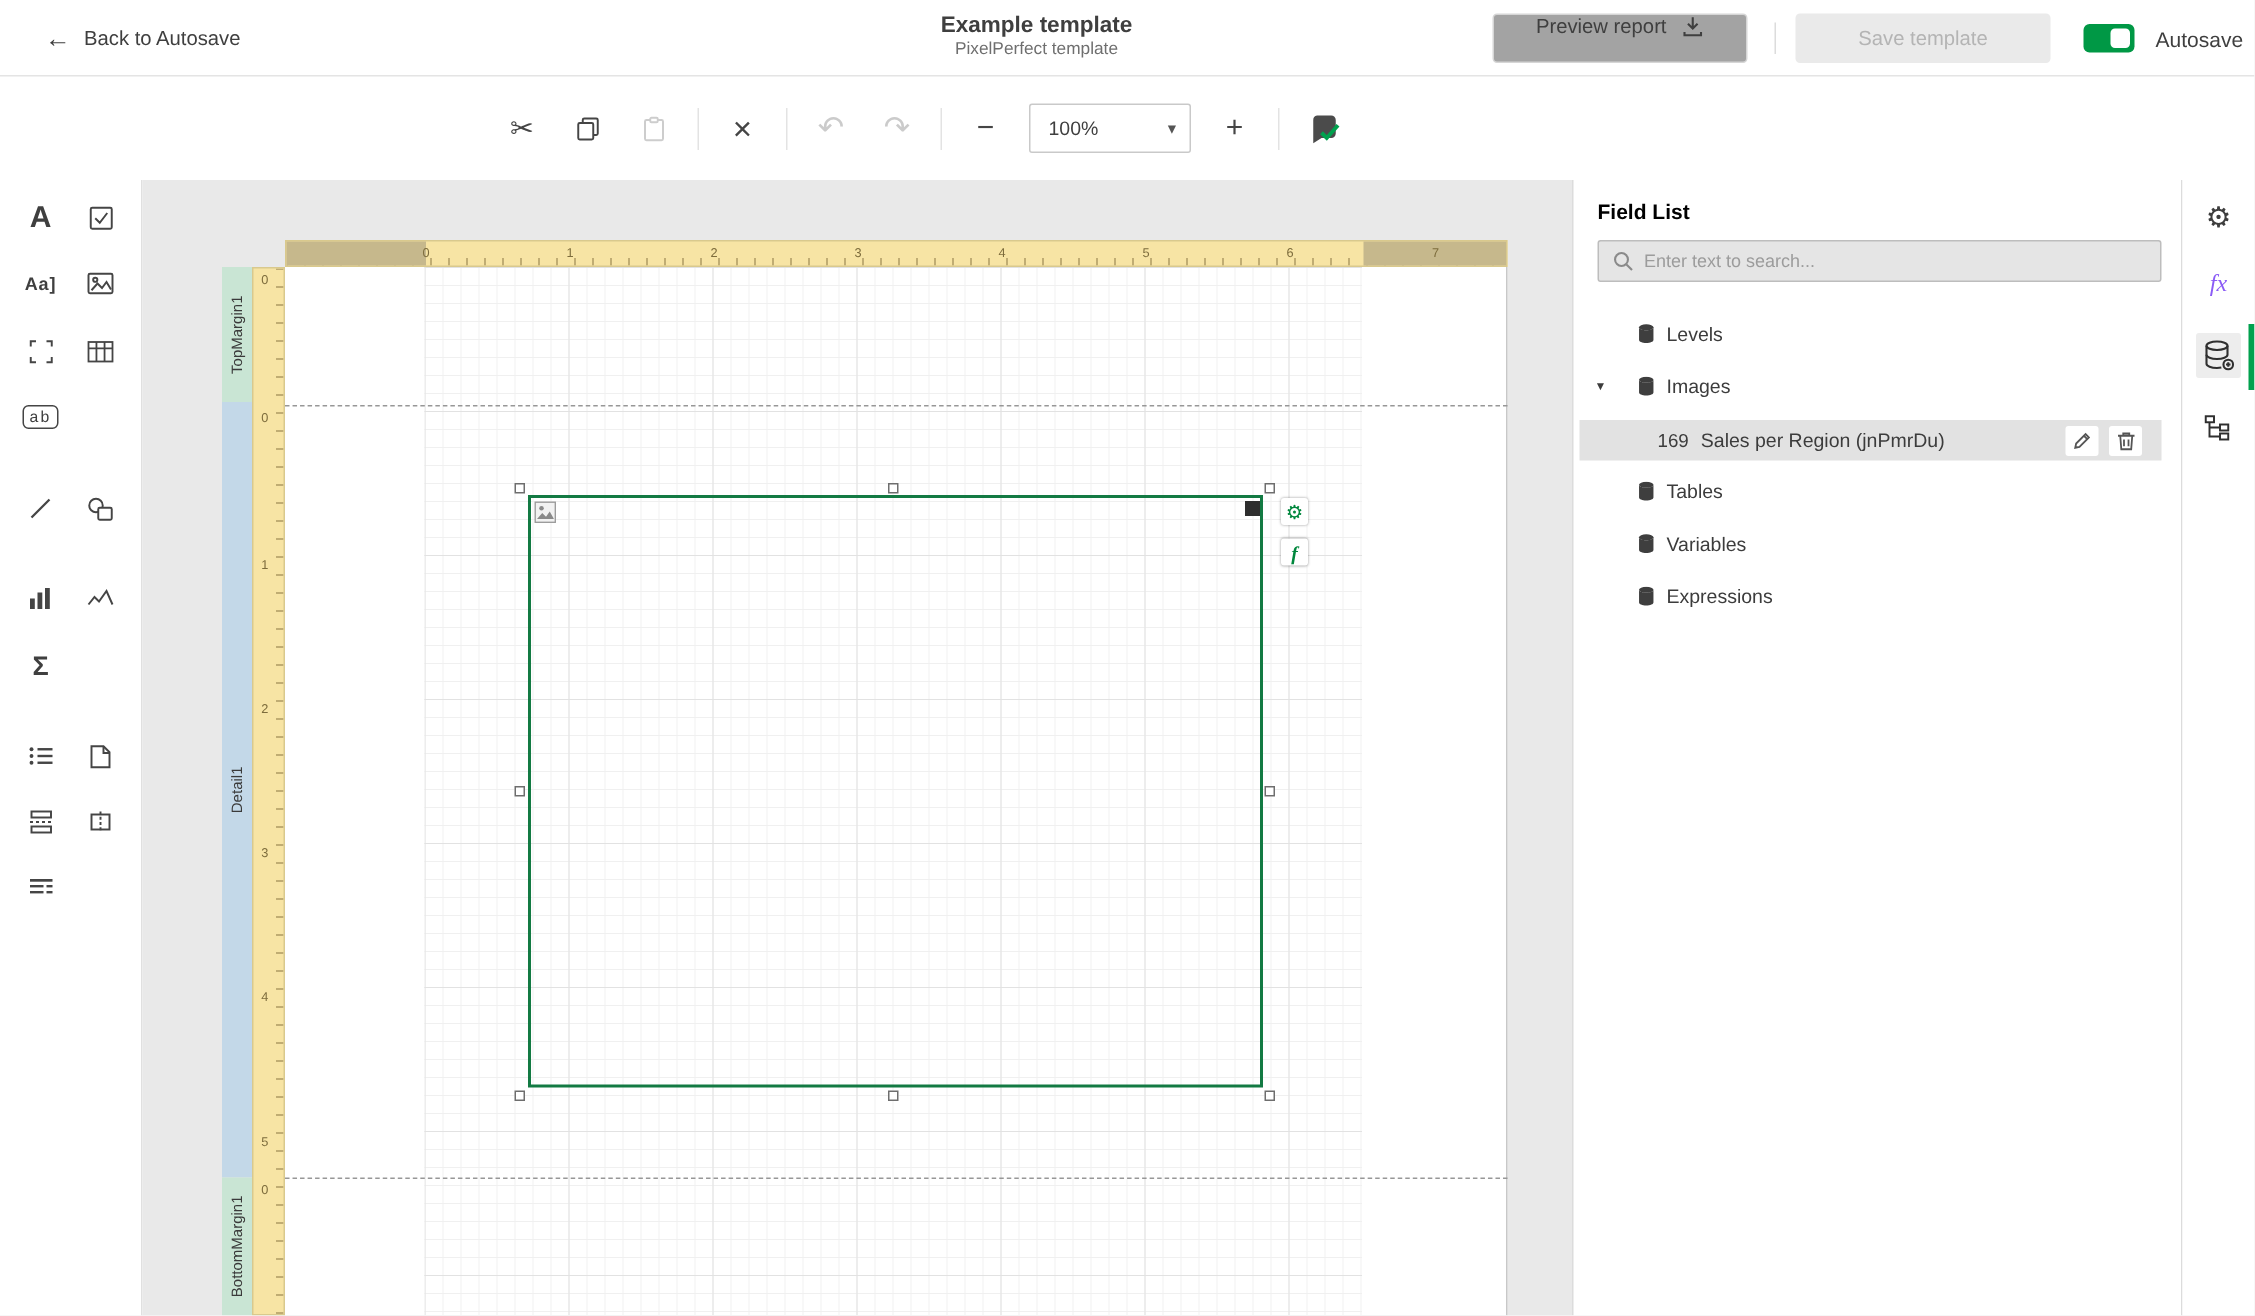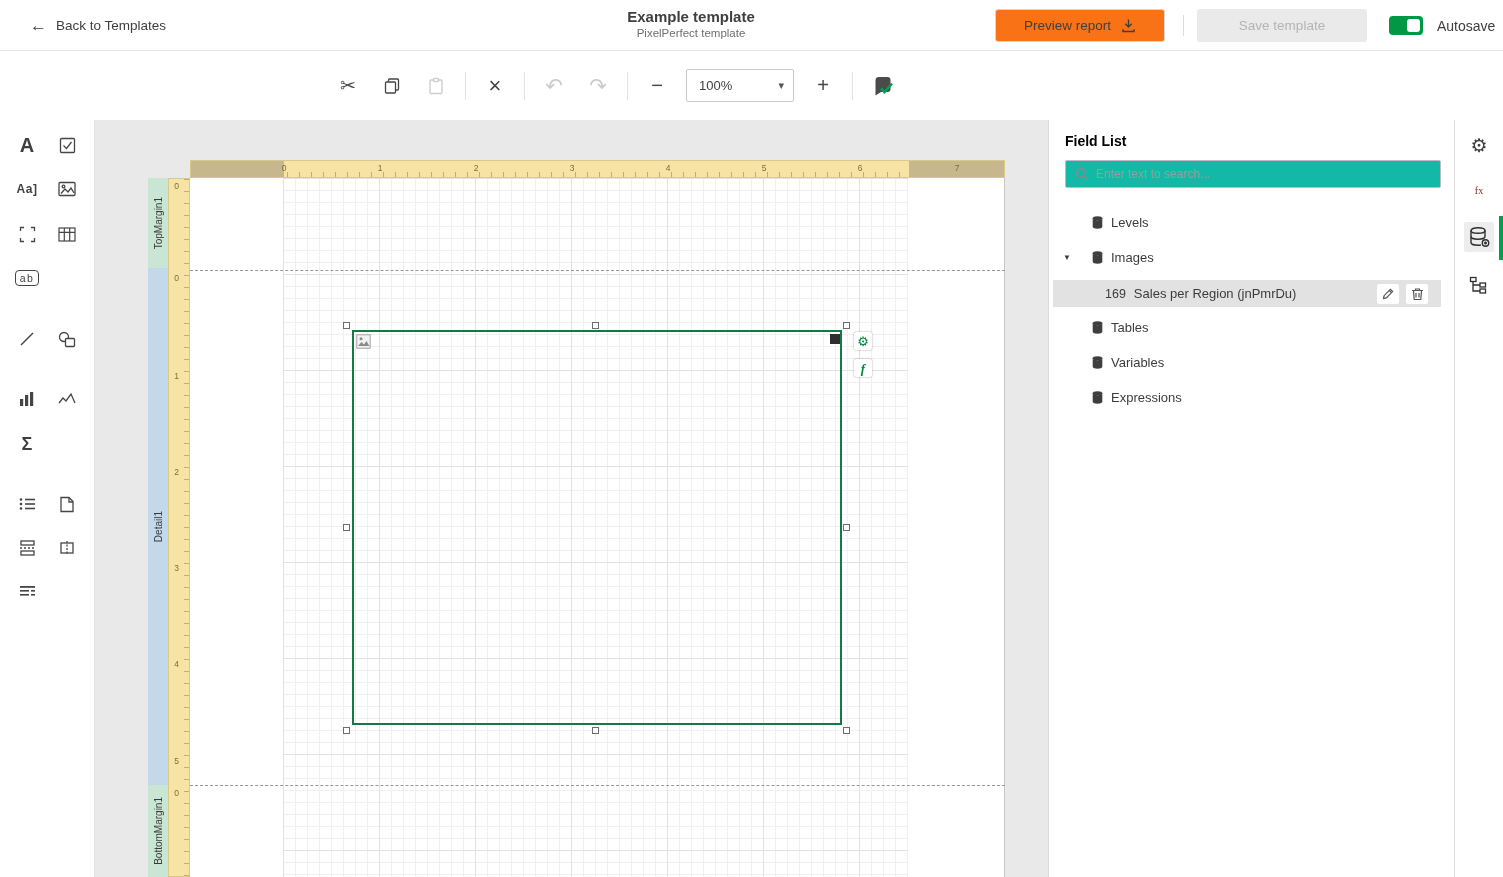--- a/index.html
+++ b/index.html
@@ -7,21 +7,21 @@
 body{position:relative;overflow:hidden;background:#fff;color:#404040}
 button{font-family:inherit;background:none;border:none;cursor:pointer;color:inherit}
 
 
 #header{position:absolute;left:0;top:0;width:1503px;height:51px;background:#fff;border-bottom:1px solid #e4e4e4;z-index:30}
 #back{position:absolute;left:30px;top:0;height:50px;display:flex;align-items:center;gap:9px;font-size:13.5px;color:#3f3f3f;cursor:pointer}
 #back .arr{font-size:17px;line-height:1}
 #titleblock{position:absolute;left:691px;top:8px;transform:translateX(-50%);text-align:center;white-space:nowrap}
 #titleblock .t{font-size:15px;font-weight:700;color:#3f3f3f}
 #titleblock .s{font-size:11.5px;color:#6f6f6f;margin-top:2px}
-.btn-outline{position:absolute;left:995px;top:9px;width:170px;height:33px;border:1px solid #d6d6d6;border-radius:3px;background:#f97316;display:flex;align-items:center;justify-content:center;gap:10px;font-size:13.5px;color:#3f3f3f}
+.btn-outline{position:absolute;left:995px;top:9px;width:170px;height:33px;border:1px solid #d6d6d6;border-radius:3px;background:#a3a3a3;display:flex;align-items:flex-start;justify-content:center;gap:10px;font-size:13.5px;color:#3f3f3f}
 .hdr-div{position:absolute;left:1183px;top:15px;width:1px;height:21px;background:#dcdcdc}
 .btn-disabled{position:absolute;left:1197px;top:9px;width:170px;height:33px;border-radius:3px;background:#eaeaea;font-size:13.5px;color:#b4b4b4;cursor:default}
 #toggle{position:absolute;left:1389px;top:16px;width:34px;height:19px;border-radius:4px;background:#009845;cursor:pointer}
 #toggle .knob{position:absolute;right:3px;top:3px;width:13px;height:13px;border-radius:3px;background:#fff}
 #autosave-lb{position:absolute;left:1437px;top:18px;font-size:14px;color:#3f3f3f}
 
 
 #toolbar{position:absolute;left:0;top:51px;width:1503px;height:69px;background:#fff;z-index:20}
 #toolbar .grp{position:absolute;left:333px;top:0;height:69px;display:flex;align-items:center;gap:14px}
 .ibtn{width:30px;height:30px;display:flex;align-items:center;justify-content:center;font-size:18px;color:#454545}
@@ -55,44 +55,44 @@
 #selrect svg{position:absolute;left:2px;top:2px}
 .handle{position:absolute;width:7px;height:7px;background:#fff;border:1px solid #6e6e6e;cursor:pointer}
 #smarttag{position:absolute;left:735px;top:214px;width:10px;height:10px;background:#2e2e2e;cursor:pointer}
 .float-btn{position:absolute;left:759px;width:18px;height:18px;background:#fff;border-radius:2px;box-shadow:0 0 2px rgba(0,0,0,.4);display:flex;align-items:center;justify-content:center;cursor:pointer}
 .float-btn .g{color:#00873d;font-size:13px;line-height:1}
 .float-btn .f{color:#00873d;font-family:"Liberation Serif",serif;font-style:italic;font-weight:700;font-size:13px;line-height:1}
 
 
 #fieldlist{position:absolute;left:1048px;top:120px;width:407px;height:757px;background:#fff;border-left:1px solid #dcdcdc;border-right:1px solid #dcdcdc}
 #fl-title{position:absolute;left:16px;top:13px;font-size:14px;font-weight:700;color:#000000}
-#searchbox{position:absolute;left:16px;top:40px;width:376px;height:28px;border:1px solid #bdbdbd;border-radius:2px;display:flex;align-items:center;gap:7px;padding:0 9px;background:#14b8a6}
+#searchbox{position:absolute;left:16px;top:40px;width:376px;height:28px;border:1px solid #bdbdbd;border-radius:2px;display:flex;align-items:center;gap:7px;padding:0 9px;background:#e5e5e5}
 #searchbox input{flex:1;border:none;outline:none;font-size:12px;color:#404040;background:transparent}
 #searchbox input::placeholder{color:#9c9c9c}
 .trow{position:absolute;left:0;width:407px;height:24px;display:flex;align-items:center;font-size:13px;color:#3c3c3c;gap:8px;cursor:pointer}
 .trow .caret{position:absolute;left:14px;font-size:8px;color:#3c3c3c}
 .trow .dbi{margin-left:43px;display:flex;align-items:center}
 .trow.sel{height:27px;background:#e2e2e2;width:388px;left:4px}
 .trow.sel .iid{margin-left:52px;font-size:12.5px;color:#3c3c3c}
 .row-actions{margin-left:auto;margin-right:13px;display:flex;gap:7px}
 .act{width:22px;height:20px;background:#fff;border-radius:2px;display:flex;align-items:center;justify-content:center;color:#555;cursor:pointer}
 
 
 #rstrip{position:absolute;left:1455px;top:120px;width:48px;height:757px;background:#fff}
 .rs{position:absolute;left:9px;width:30px;height:30px;display:flex;align-items:center;justify-content:center;color:#3e3e3e;cursor:pointer}
-.rs .fxg{font-family:"Liberation Serif",serif;font-size:10px;color:#7f1d1d}
+.rs .fxg{font-family:"Liberation Serif",serif;font-style:italic;font-size:16px;color:#8b5cf6}
 #activebar{position:absolute;right:0;top:96px;width:4px;height:44px;background:#00a14e}
 </style>
 </head>
 <body>
 
 <div id="header">
   <div id="back">
     <span class="arr">←</span>
-    <span>Back to Templates</span>
+    <span>Back to Autosave</span>
   </div>
   <div id="titleblock">
     <div class="t">Example template</div>
     <div class="s">PixelPerfect template</div>
   </div>
   <button class="btn-outline">
     <span>Preview report</span>
     <svg width="15" height="15" viewBox="0 0 15 15" fill="none" stroke="#3f3f3f" stroke-width="1.4">
         <path d="M7.5 1.5v7.2M4.3 5.8l3.2 3.2 3.2-3.2"></path>
         <path d="M2 11.3v2.2h11v-2.2"></path>

